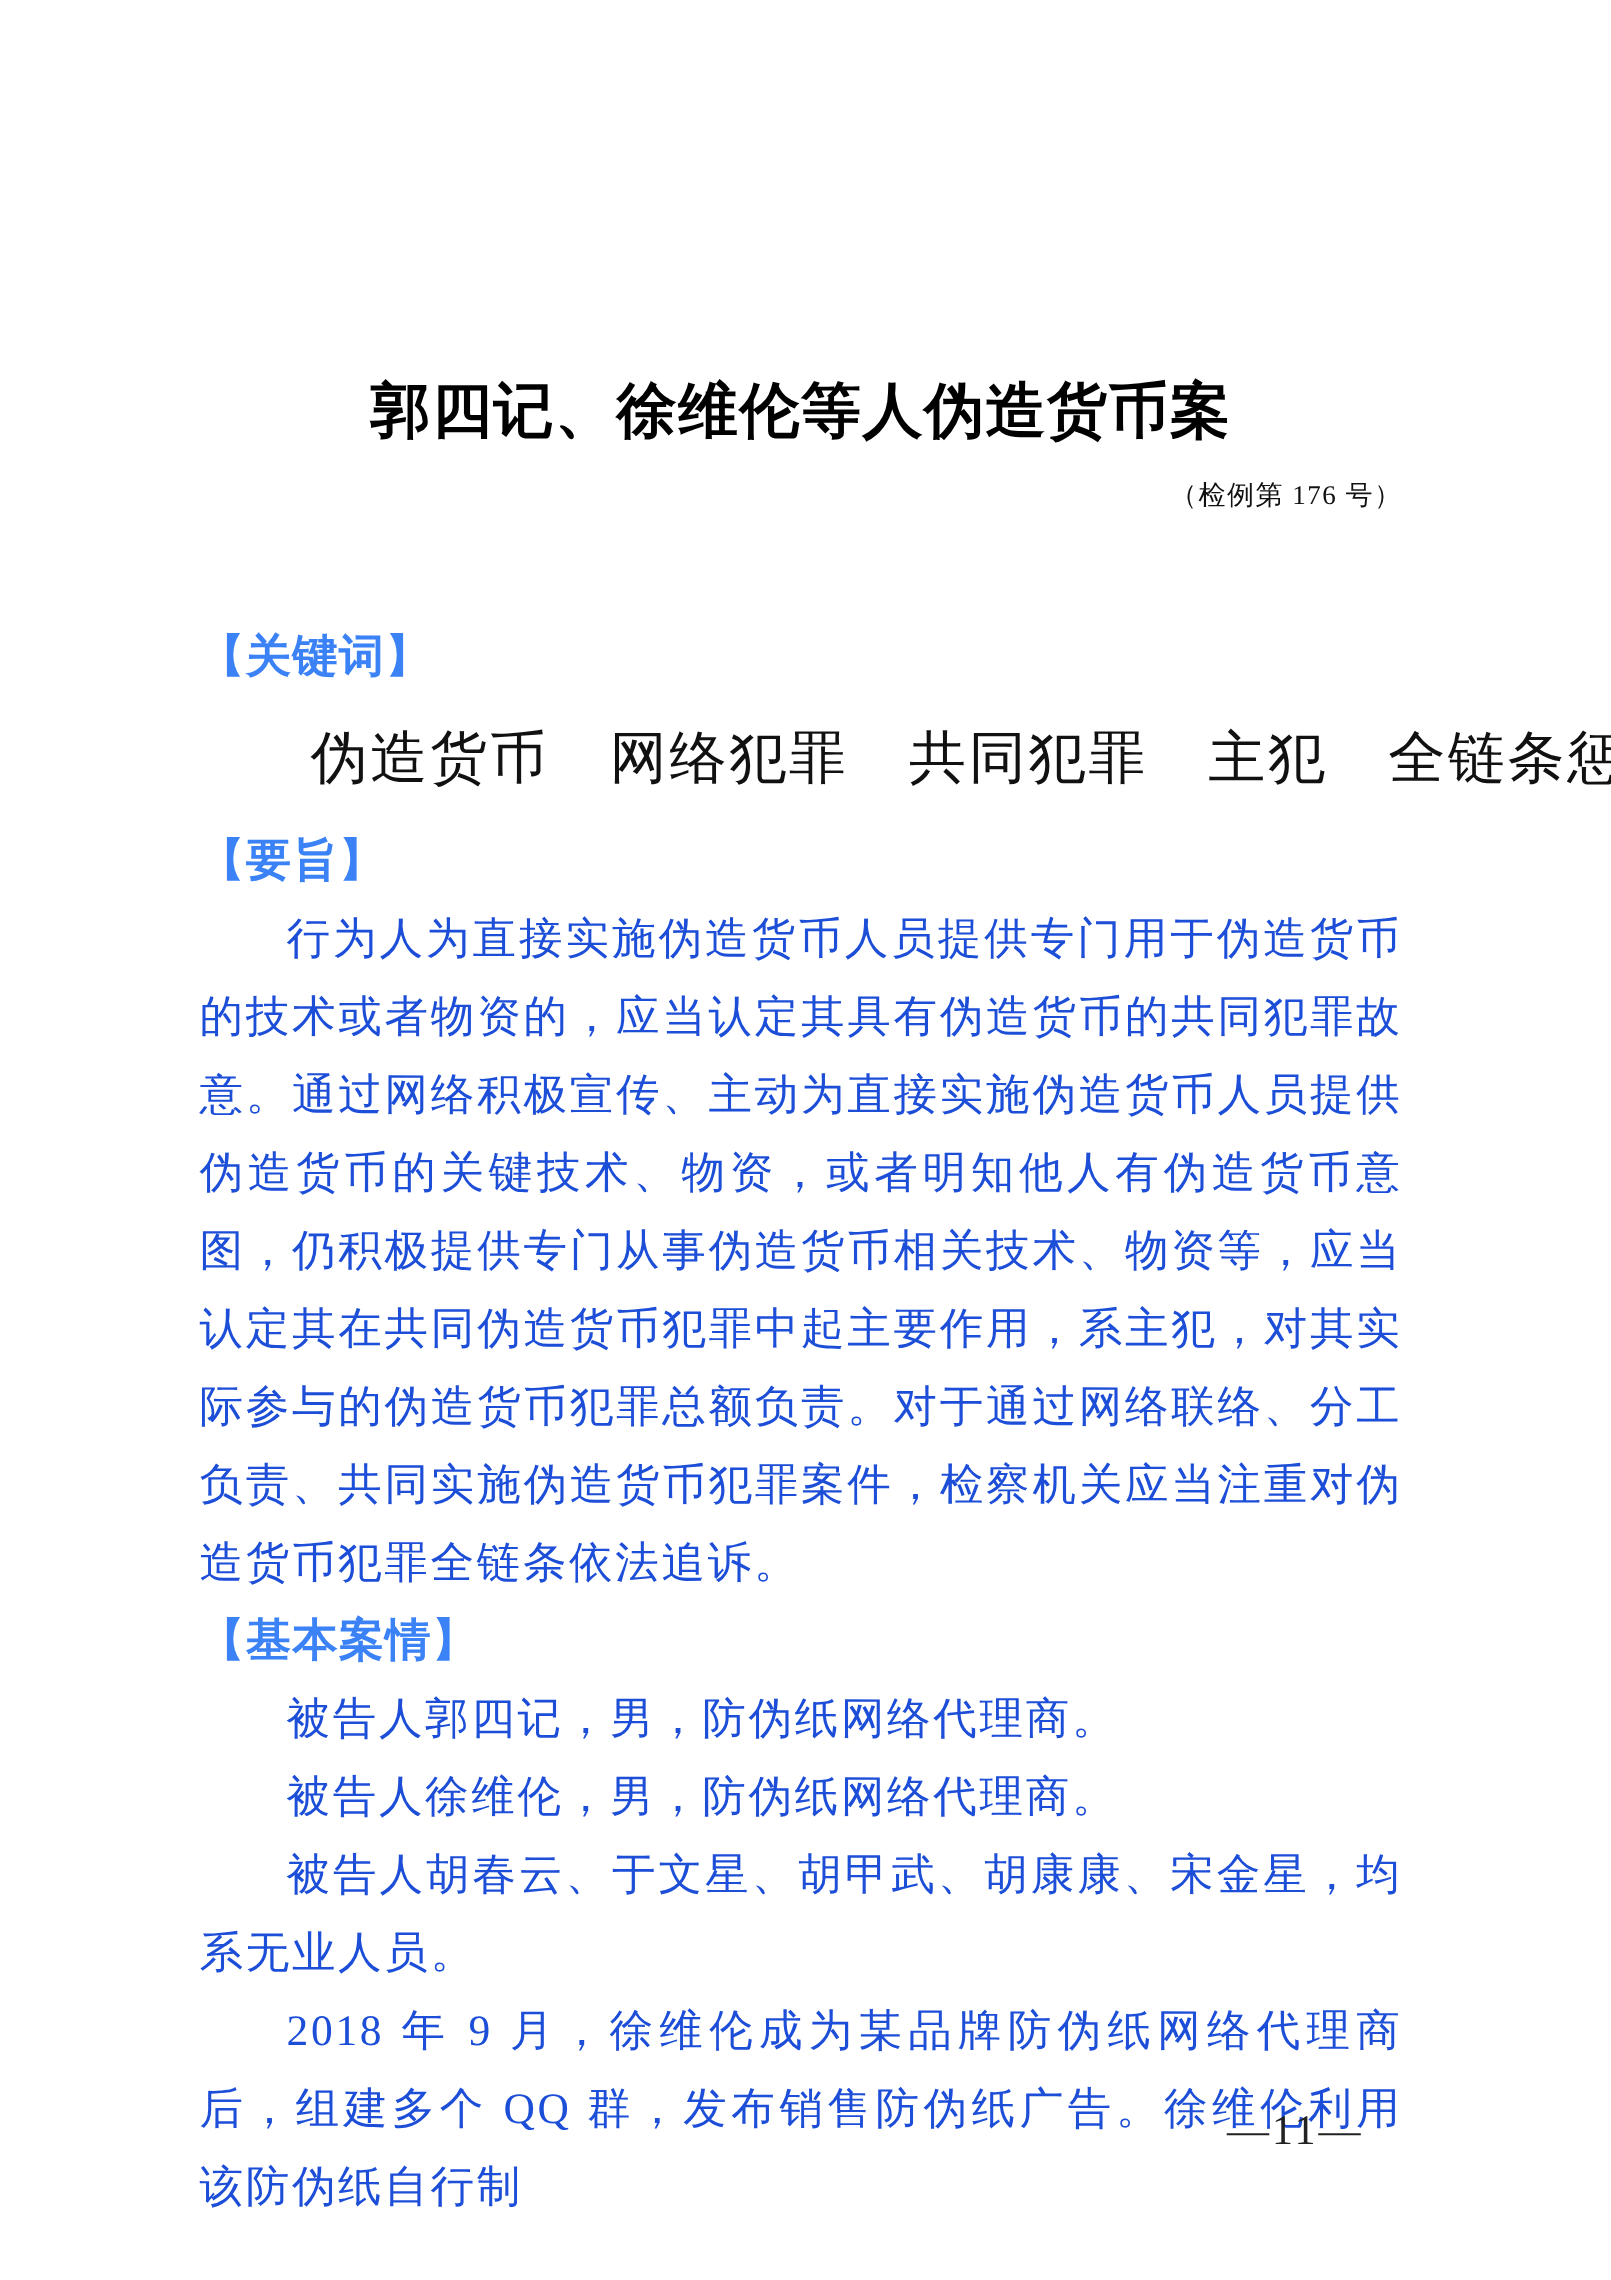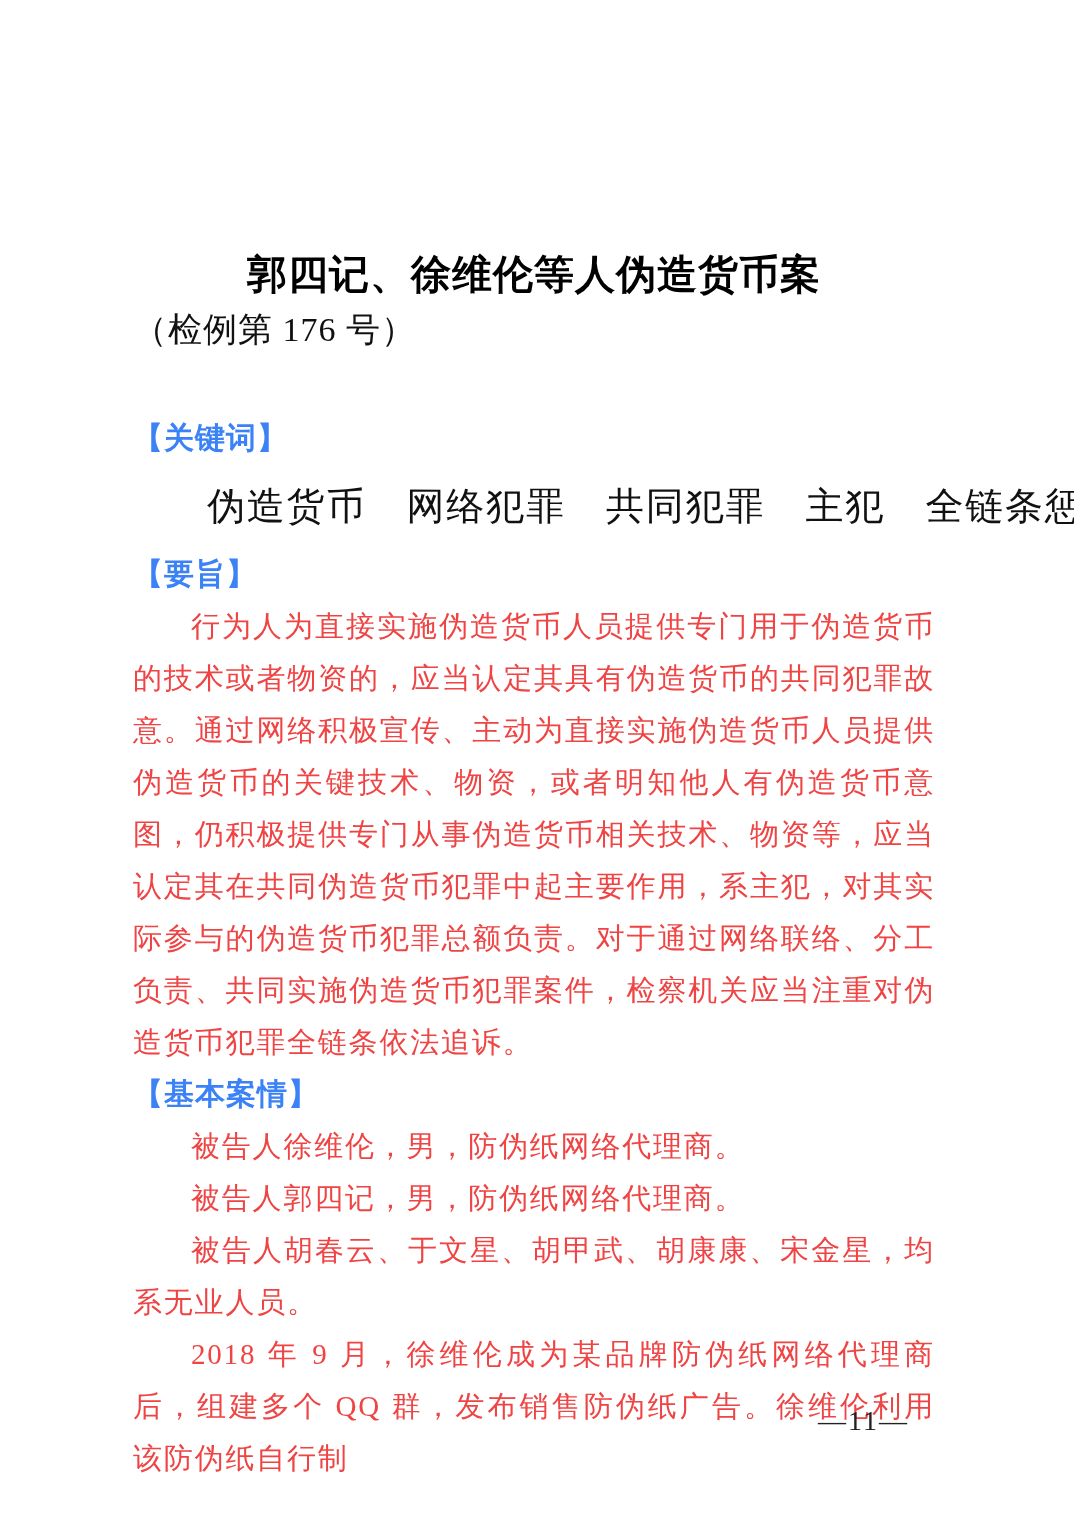--- a/index.html
+++ b/index.html
@@ -25,23 +25,23 @@
     font-weight: 700;
     font-size: 40px;
     line-height: 56px;
     letter-spacing: 1px;
     text-align: center;
     color: #000000;
     white-space: nowrap;
   }
   .case-no {
     margin: 8px 0 0 0;
-    font-size: 34px;
+    font-size: 18px;
     line-height: 40px;
-    text-align: left;
+    text-align: right;
     letter-spacing: 1px;
     color: #111111;
   }
   h2.sec-heading {
     margin: 0;
     font-family: "Liberation Sans", sans-serif;
     font-weight: 700;
     font-size: 30px;
     line-height: 52px;
     letter-spacing: 1px;
@@ -61,21 +61,21 @@
   .keywords-line .kw + .kw {
     margin-left: 29px;
   }
   .body-p {
     margin: 0;
     font-size: 29px;
     line-height: 52px;
     letter-spacing: 1.8px;
     text-align: justify;
     text-indent: 58px;
-    color: #ef4444;
+    color: #1d4ed8;
   }
   .page-number {
     position: absolute;
     top: 1404px;
     right: 165px;
     font-size: 28px;
     line-height: 34px;
     letter-spacing: 2px;
     color: #222222;
   }
@@ -100,21 +100,21 @@
     </p>
   </section>
 
   <section class="sec-abstract">
     <h2 class="sec-heading">【要旨】</h2>
     <p class="body-p">行为人为直接实施伪造货币人员提供专门用于伪造货币的技术或者物资的，应当认定其具有伪造货币的共同犯罪故意。通过网络积极宣传、主动为直接实施伪造货币人员提供伪造货币的关键技术、物资，或者明知他人有伪造货币意图，仍积极提供专门从事伪造货币相关技术、物资等，应当认定其在共同伪造货币犯罪中起主要作用，系主犯，对其实际参与的伪造货币犯罪总额负责。对于通过网络联络、分工负责、共同实施伪造货币犯罪案件，检察机关应当注重对伪造货币犯罪全链条依法追诉。</p>
   </section>
 
   <section class="sec-facts">
     <h2 class="sec-heading">【基本案情】</h2>
+    <p class="body-p">被告人郭四记，男，防伪纸网络代理商。</p>
     <p class="body-p">被告人徐维伦，男，防伪纸网络代理商。</p>
-    <p class="body-p">被告人郭四记，男，防伪纸网络代理商。</p>
     <p class="body-p">被告人胡春云、于文星、胡甲武、胡康康、宋金星，均系无业人员。</p>
     <p class="body-p">2018 年 9 月，徐维伦成为某品牌防伪纸网络代理商后，组建多个 QQ 群，发布销售防伪纸广告。徐维伦利用该防伪纸自行制</p>
   </section>
 
   <div class="page-number">—11—</div>
 
 </div>
 
 </body></html>

